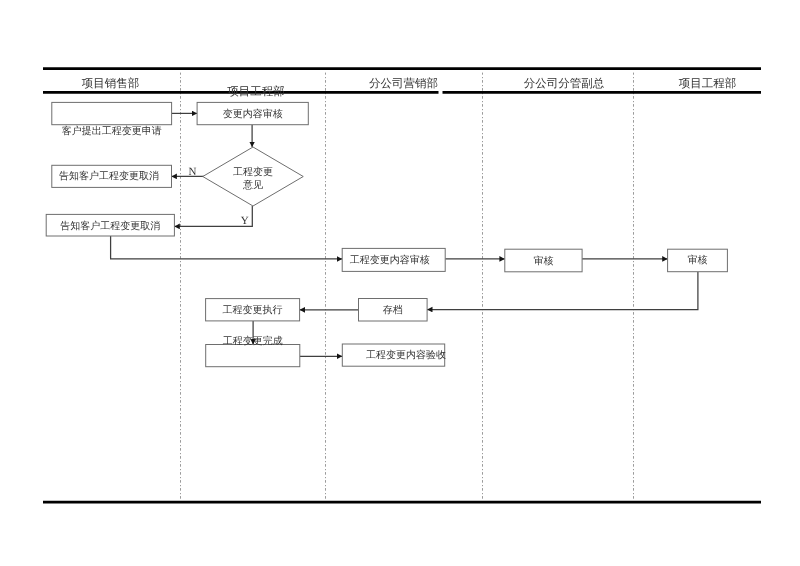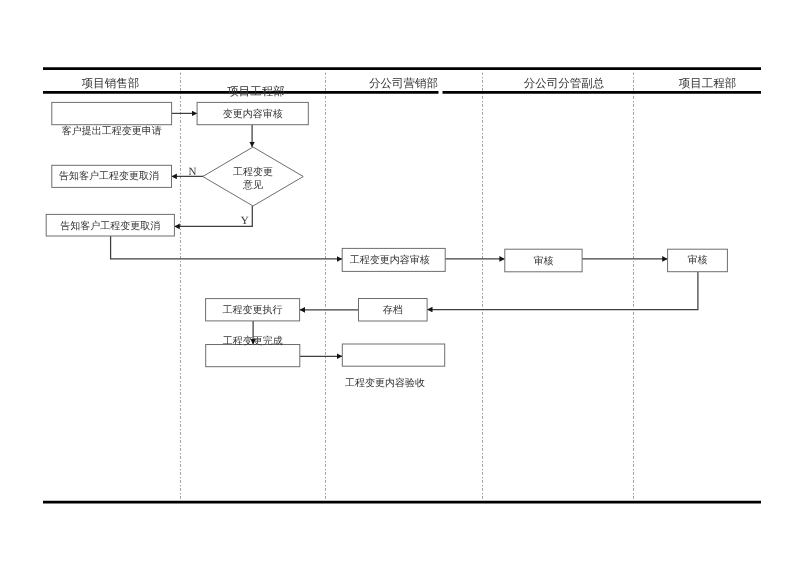--- a/index.html
+++ b/index.html
@@ -83,19 +83,19 @@
         <div>意见</div>
       </div>
       <div class="node-label" style="left: 109.05px; top: 176px; color: rgb(51, 51, 51);">告知客户工程变更取消</div>
       <div class="node-label" style="left: 110.3px; top: 226.4px; color: rgb(51, 51, 51);">告知客户工程变更取消</div>
       <div class="node-label" style="left: 389.7px; top: 259.9px; color: rgb(51, 51, 51);">工程变更内容审核</div>
       <div class="node-label" style="left: 543.45px; top: 260.5px; color: rgb(51, 51, 51);">审核</div>
       <div class="node-label" style="left: 697.5px; top: 260.45px; color: rgb(51, 51, 51);">审核</div>
       <div class="node-label" style="left: 252.6px; top: 309.75px; color: rgb(51, 51, 51);">工程变更执行</div>
       <div class="node-label" style="left: 392.8px; top: 309.75px; color: rgb(51, 51, 51);">存档</div>
       <div class="node-label" style="left: 252.75px; top: 341px; color: rgb(51, 51, 51);">工程变更完成</div>
-      <div class="node-label" style="left: 385px; top: 355.1px; color: rgb(51, 51, 51); margin-top: 28px;">工程变更内容验收</div>
+      <div class="node-label" style="left: 406px; top: 355.1px; color: rgb(51, 51, 51);">工程变更内容验收</div>
     </div>
   <div id="edge-label-row">
       <div class="edge-label" style="left: 192.5px; top: 172.3px; color: rgb(51, 51, 51);">N</div>
       <div class="edge-label" style="left: 244.8px; top: 221.3px; color: rgb(51, 51, 51);">Y</div>
     </div>
 </div>
 
 </body></html>

